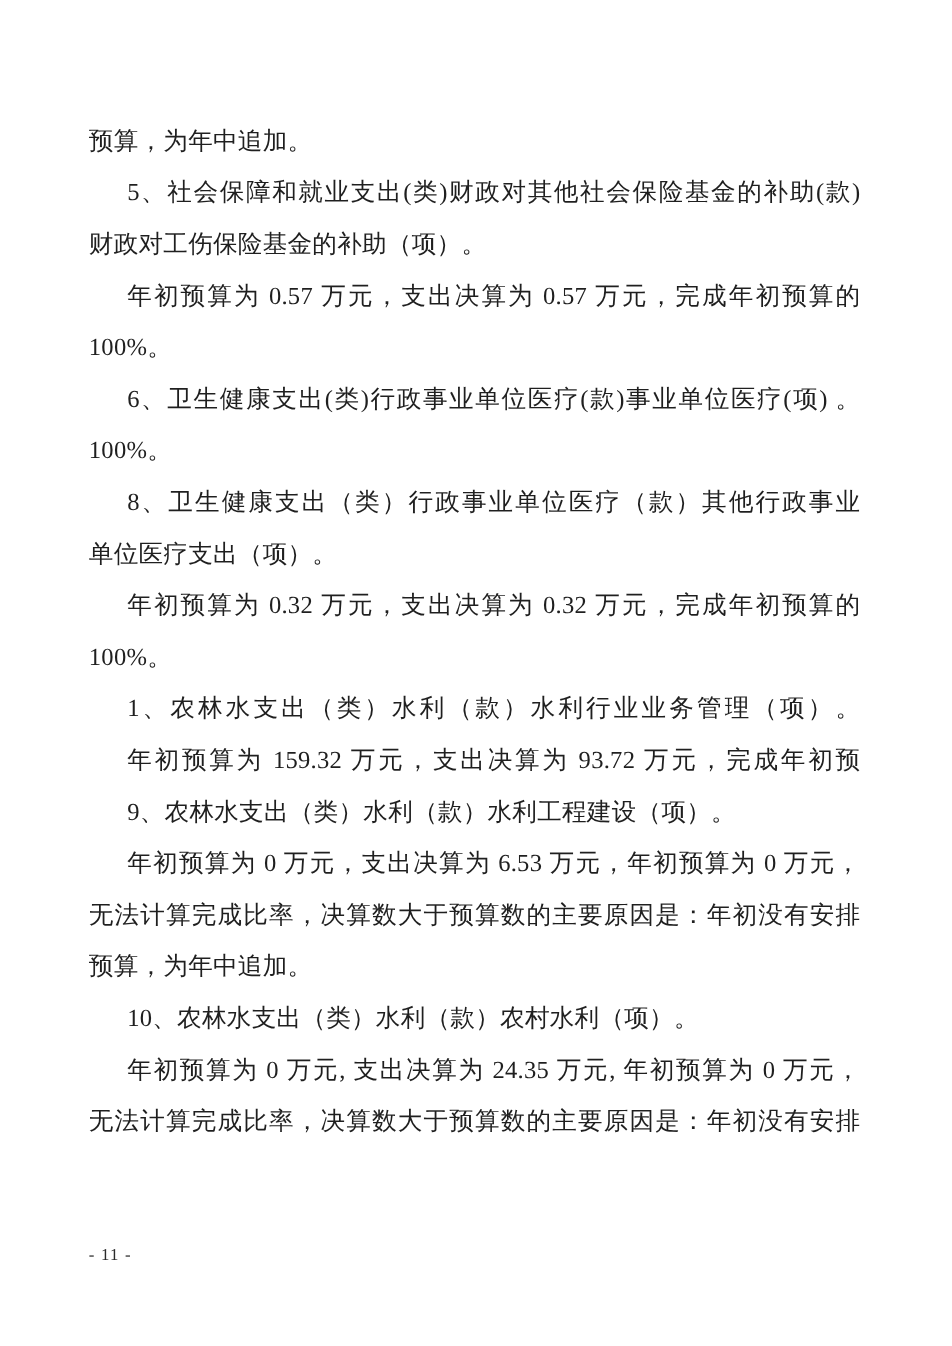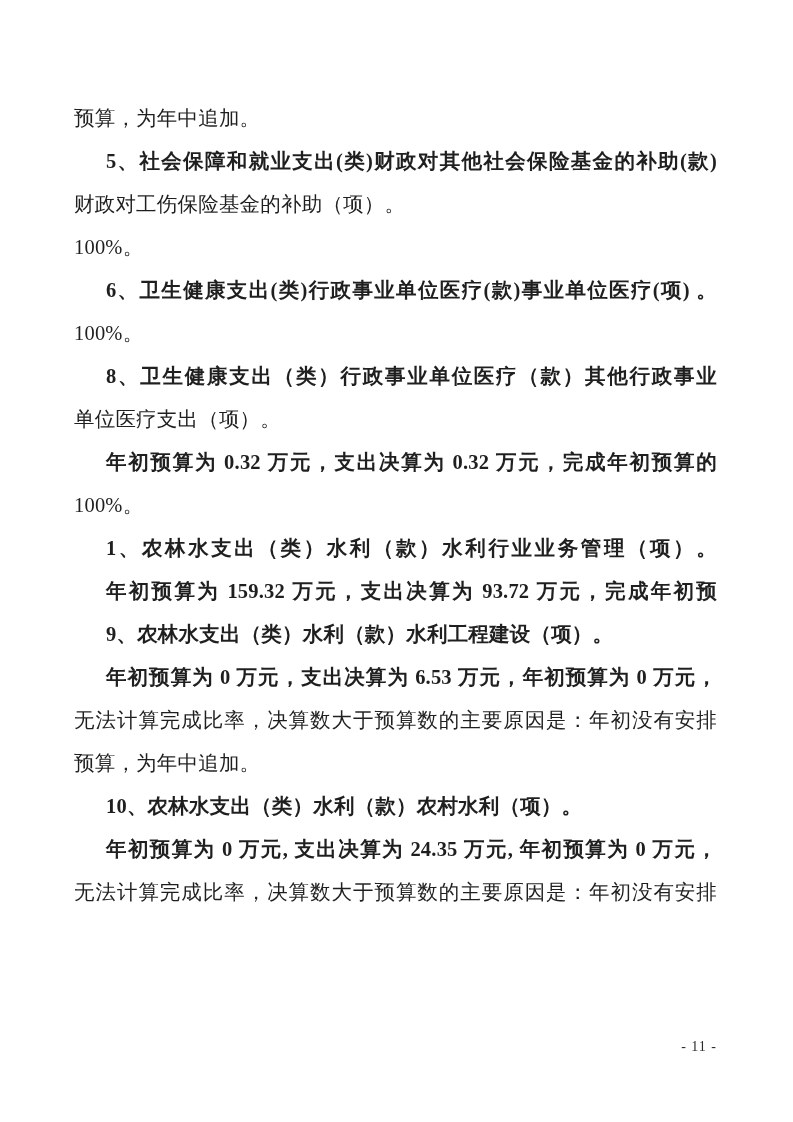--- a/index.html
+++ b/index.html
@@ -25,46 +25,46 @@
     height: 43px;
     line-height: 43px;
     font-size: 20.5px;
     color: #1f1f1f;
     text-align: left;
     overflow: hidden;
     letter-spacing: 0.2px;
   }
   .line.indent {
     text-indent: 32px;
-    font-weight: bold;
   }
   .line.fill {
     text-align: justify;
     text-align-last: justify;
   }
   .footer {
     position: absolute;
     left: 74px;
     top: 1038px;
     width: 643px;
-    text-align: right;
+    text-align: left;
     font-size: 14px;
     line-height: 18px;
     color: #2a2a2a;
     letter-spacing: 1px;
   }
 </style>
 </head>
 <body>
 
 <div class="page">
   <div class="body-text">
       <div class="line">预算，为年中追加。</div>
       <div class="line indent fill">5、社会保障和就业支出(类)财政对其他社会保险基金的补助(款)</div>
       <div class="line">财政对工伤保险基金的补助（项）。</div>
+      <div class="line indent fill">年初预算为 0.57 万元，支出决算为 0.57 万元，完成年初预算的</div>
       <div class="line">100%。</div>
       <div class="line indent fill">6、卫生健康支出(类)行政事业单位医疗(款)事业单位医疗(项) 。</div>
       <div class="line">100%。</div>
       <div class="line indent fill">8、卫生健康支出（类）行政事业单位医疗（款）其他行政事业</div>
       <div class="line">单位医疗支出（项）。</div>
       <div class="line indent fill">年初预算为 0.32 万元，支出决算为 0.32 万元，完成年初预算的</div>
       <div class="line">100%。</div>
       <div class="line indent fill">1、农林水支出（类）水利（款）水利行业业务管理（项）。</div>
       <div class="line indent fill">年初预算为 159.32 万元，支出决算为 93.72 万元，完成年初预</div>
       <div class="line indent">9、农林水支出（类）水利（款）水利工程建设（项）。</div>

